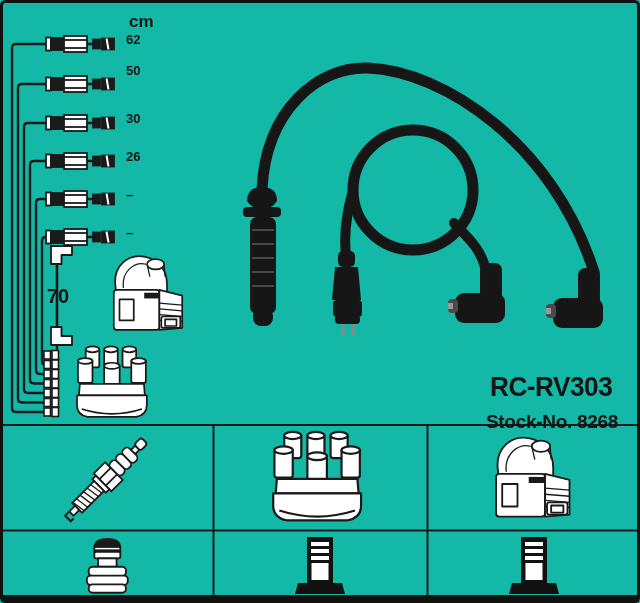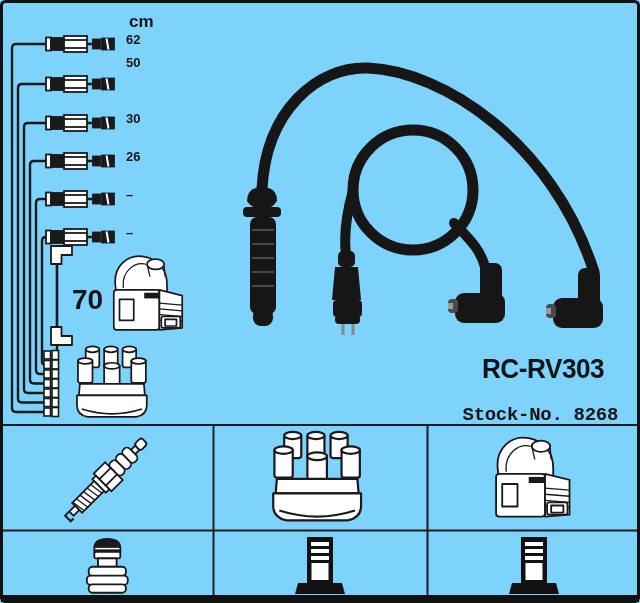--- a/index.html
+++ b/index.html
@@ -1,28 +1,28 @@
 <!DOCTYPE html>
 <html><head>
 <meta charset="utf-8">
 <style>
   html,body{margin:0;padding:0;background:#e9e9e9;}
   .stage{
-    position:relative;width:640px;height:603px;background:#7dd3fc;
+    position:relative;width:640px;height:603px;background:#14b8a6;
     font-family:"Liberation Sans","DejaVu Sans",sans-serif;color:#141414;
     overflow:hidden;
   }
   .stage svg{position:absolute;left:0;top:0;}
   .lbl{position:absolute;font-weight:bold;line-height:1;white-space:nowrap;}
   .unit{font-size:17px;left:129px;top:13px;letter-spacing:0;}
   .len{font-size:13px;left:126px;width:40px;}
-  .len70{font-size:28px;left:72px;top:286px;}
-  .pn-block{position:absolute;right:22px;top:354px;text-align:center;}
+  .len70{font-size:20px;left:47px;top:286px;}
+  .pn-block{position:absolute;right:22px;top:372px;text-align:left;}
   .pn{font-size:27px;font-weight:bold;letter-spacing:-0.5px;transform:scaleX(.97);transform-origin:right;}
-  .stock{font-size:19px;font-weight:bold;margin-top:19px;letter-spacing:-0.3px;font-family:Liberation Mono, monospace;}
+  .stock{font-size:19px;font-weight:bold;margin-top:8px;letter-spacing:-0.3px;}
 </style>
 </head>
 <body>
 
 <div class="stage">
 
   <svg width="640" height="603" viewBox="0 0 640 603">
     <defs>
       <g id="lead" stroke="#1a1a1a" fill="#ffffff" stroke-width="1.8">
         <rect x="0" y="-6.5" width="5" height="13"></rect>
@@ -204,21 +204,21 @@
     <g transform="translate(509,537)">
         <use href="#postArt"></use>
       </g>
 
     <rect x="1.5" y="1.5" width="637" height="600" rx="4" fill="none" stroke="#111111" stroke-width="3"></rect>
     <rect x="1" y="595" width="638" height="7" fill="#111111"></rect>
   </svg>
 
   <div class="lbl unit">cm</div>
   <div class="lbl len" style="top:33px">62</div>
-  <div class="lbl len" style="top:56px">50</div>
+  <div class="lbl len" style="top:64px">50</div>
   <div class="lbl len" style="top:112px">30</div>
   <div class="lbl len" style="top:150px">26</div>
   <div class="lbl len" style="top:188px">–</div>
   <div class="lbl len" style="top:226px">–</div>
   <div class="lbl len70">70</div>
 
   <div class="pn-block">
     <div class="pn">RC-RV303</div>
     <div class="stock">Stock-No. 8268</div>
   </div>

